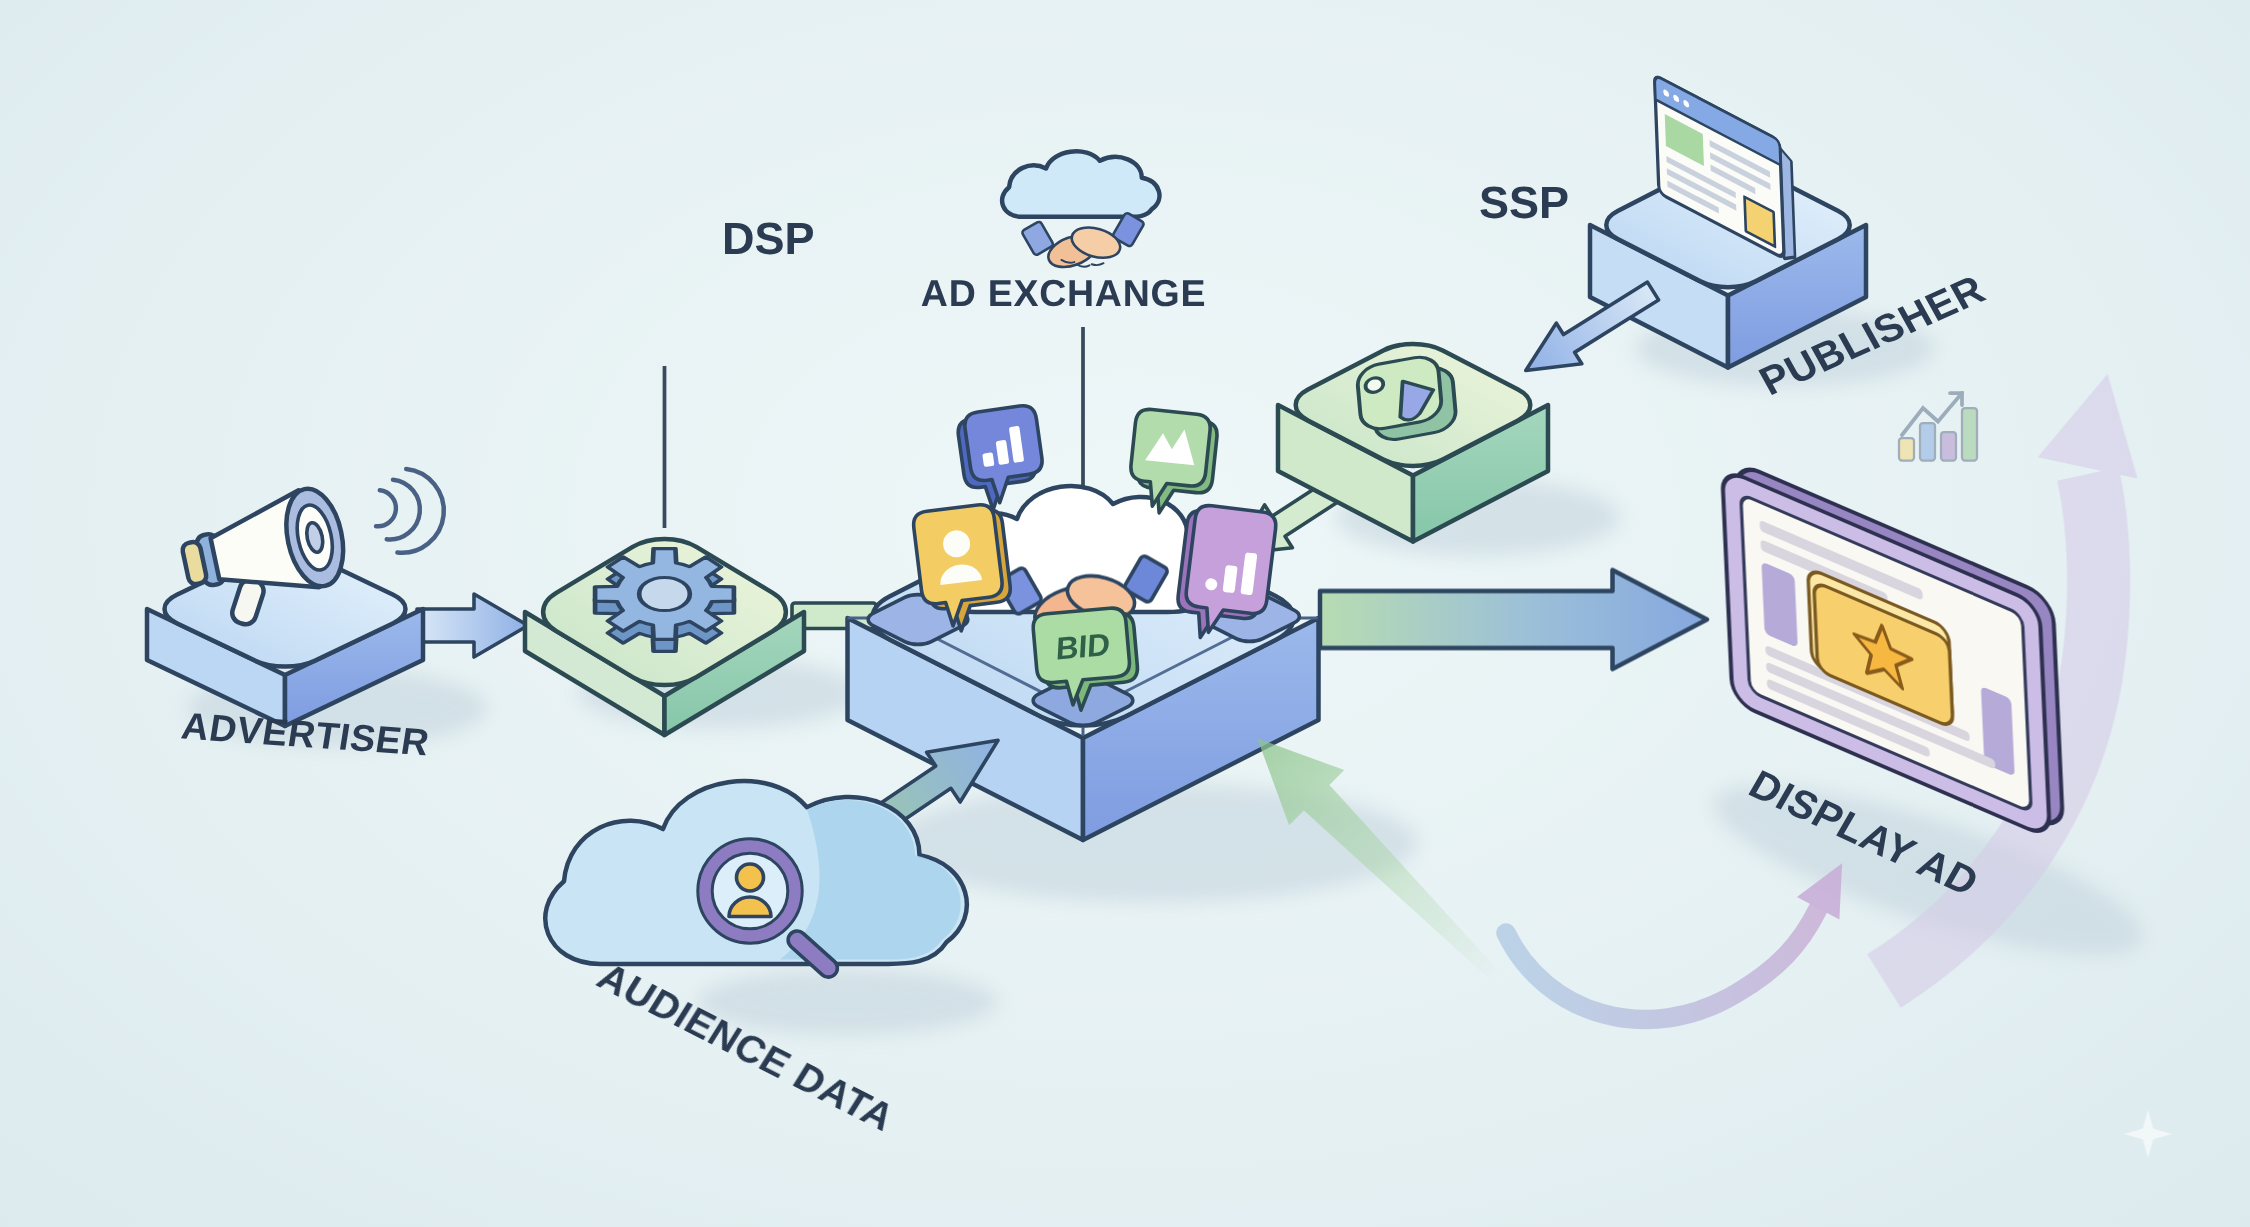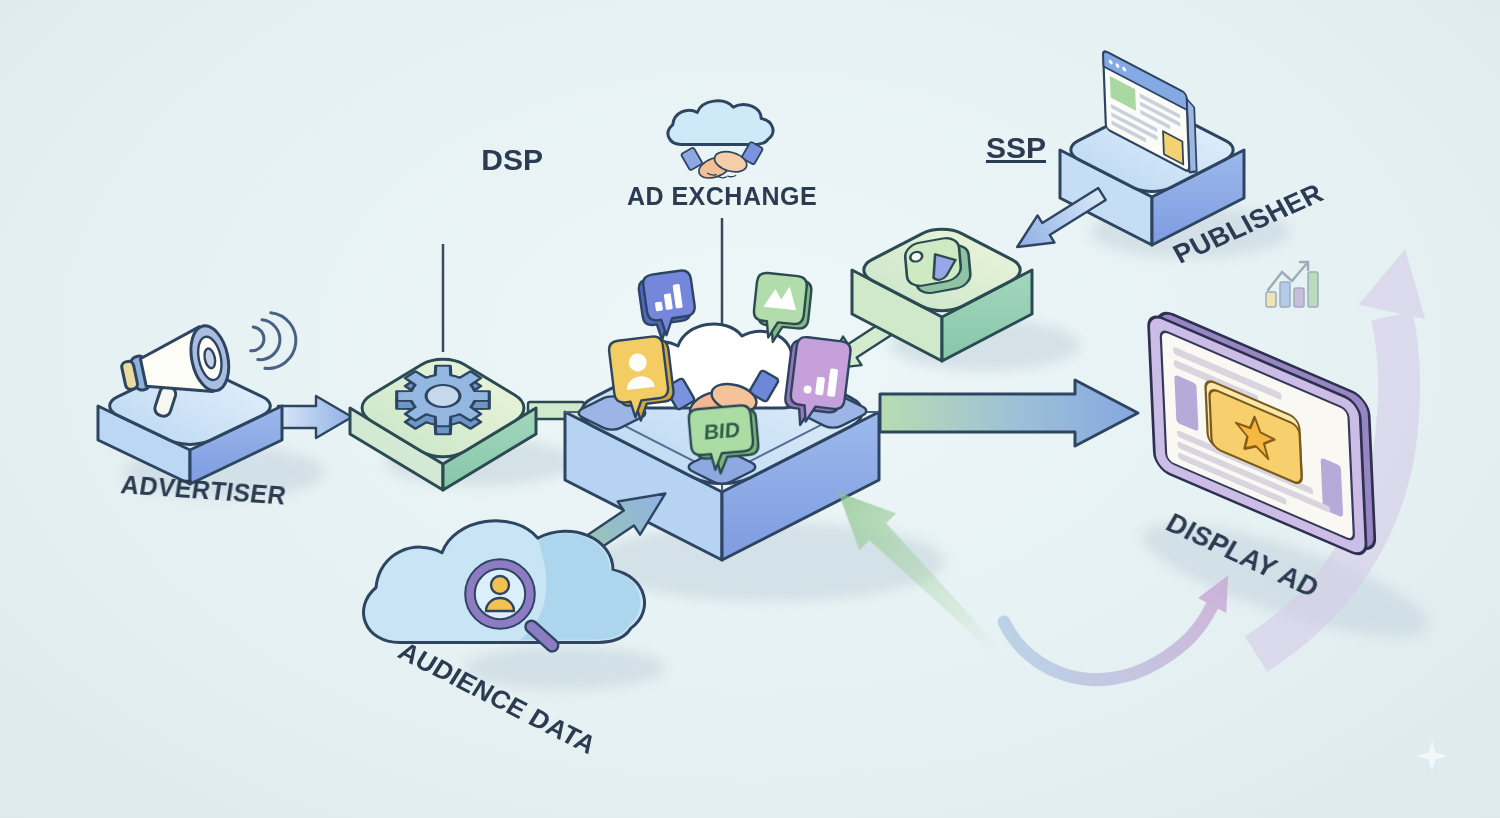--- a/index.html
+++ b/index.html
@@ -328,23 +328,23 @@
   <polygon points="-16,0 0,4.5 16,0 0,-4.5"></polygon>
 </g>
 </svg>
 
 <div class="label" style="left:121px;top:476px;font-size:25px;transform:rotate(4deg) skewX(-5deg);">ADVERTISER</div>
 
 <div class="lblock" style="left:343px;top:144px;width:200px;">
   <div class="t">DSP</div>
 </div>
 
-<div class="label" style="left:607px;top:182px;width:230px;text-align:center;font-size:25px;letter-spacing:.5px;">AD EXCHANGE</div>
-
-<div class="lblock" style="left:846px;top:132px;width:200px;text-decoration:underline;">
+<div class="label" style="left:594px;top:182px;width:230px;text-align:center;font-size:25px;letter-spacing:.5px;">AD EXCHANGE</div>
+
+<div class="lblock" style="left:846px;top:120px;width:200px;">
   <div class="t">SSP</div>
 </div>
 
 <div class="label rot-origin" style="left:1168px;top:243px;font-size:27px;transform:rotate(-24deg) skewX(5deg);">PUBLISHER</div>
 
 <div class="label rot-origin" style="left:1176px;top:508px;font-size:27px;transform:rotate(25deg) skewX(-5deg);">DISPLAY AD</div>
 
 <div class="label rot-origin" style="left:409px;top:636px;font-size:26px;transform:rotate(27deg) skewX(-5deg);">AUDIENCE DATA</div>
 </div>
 

